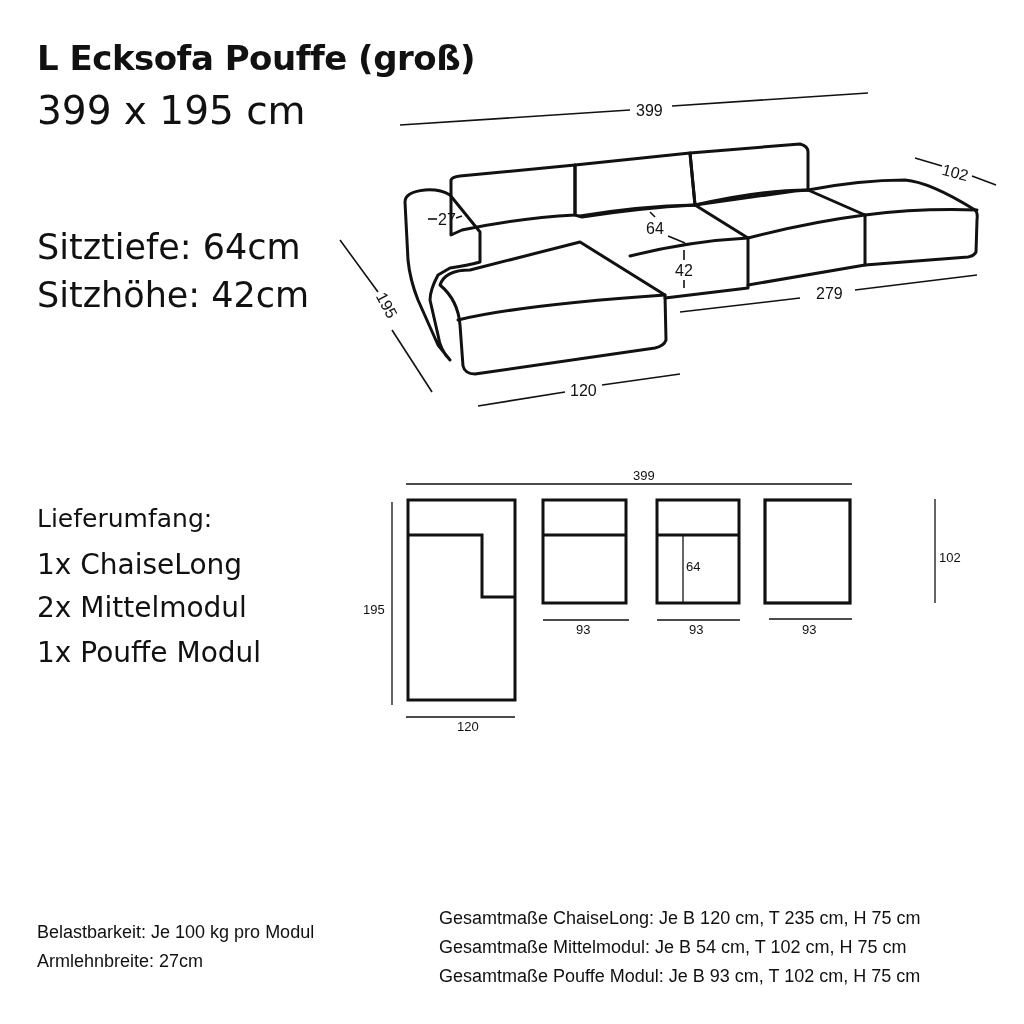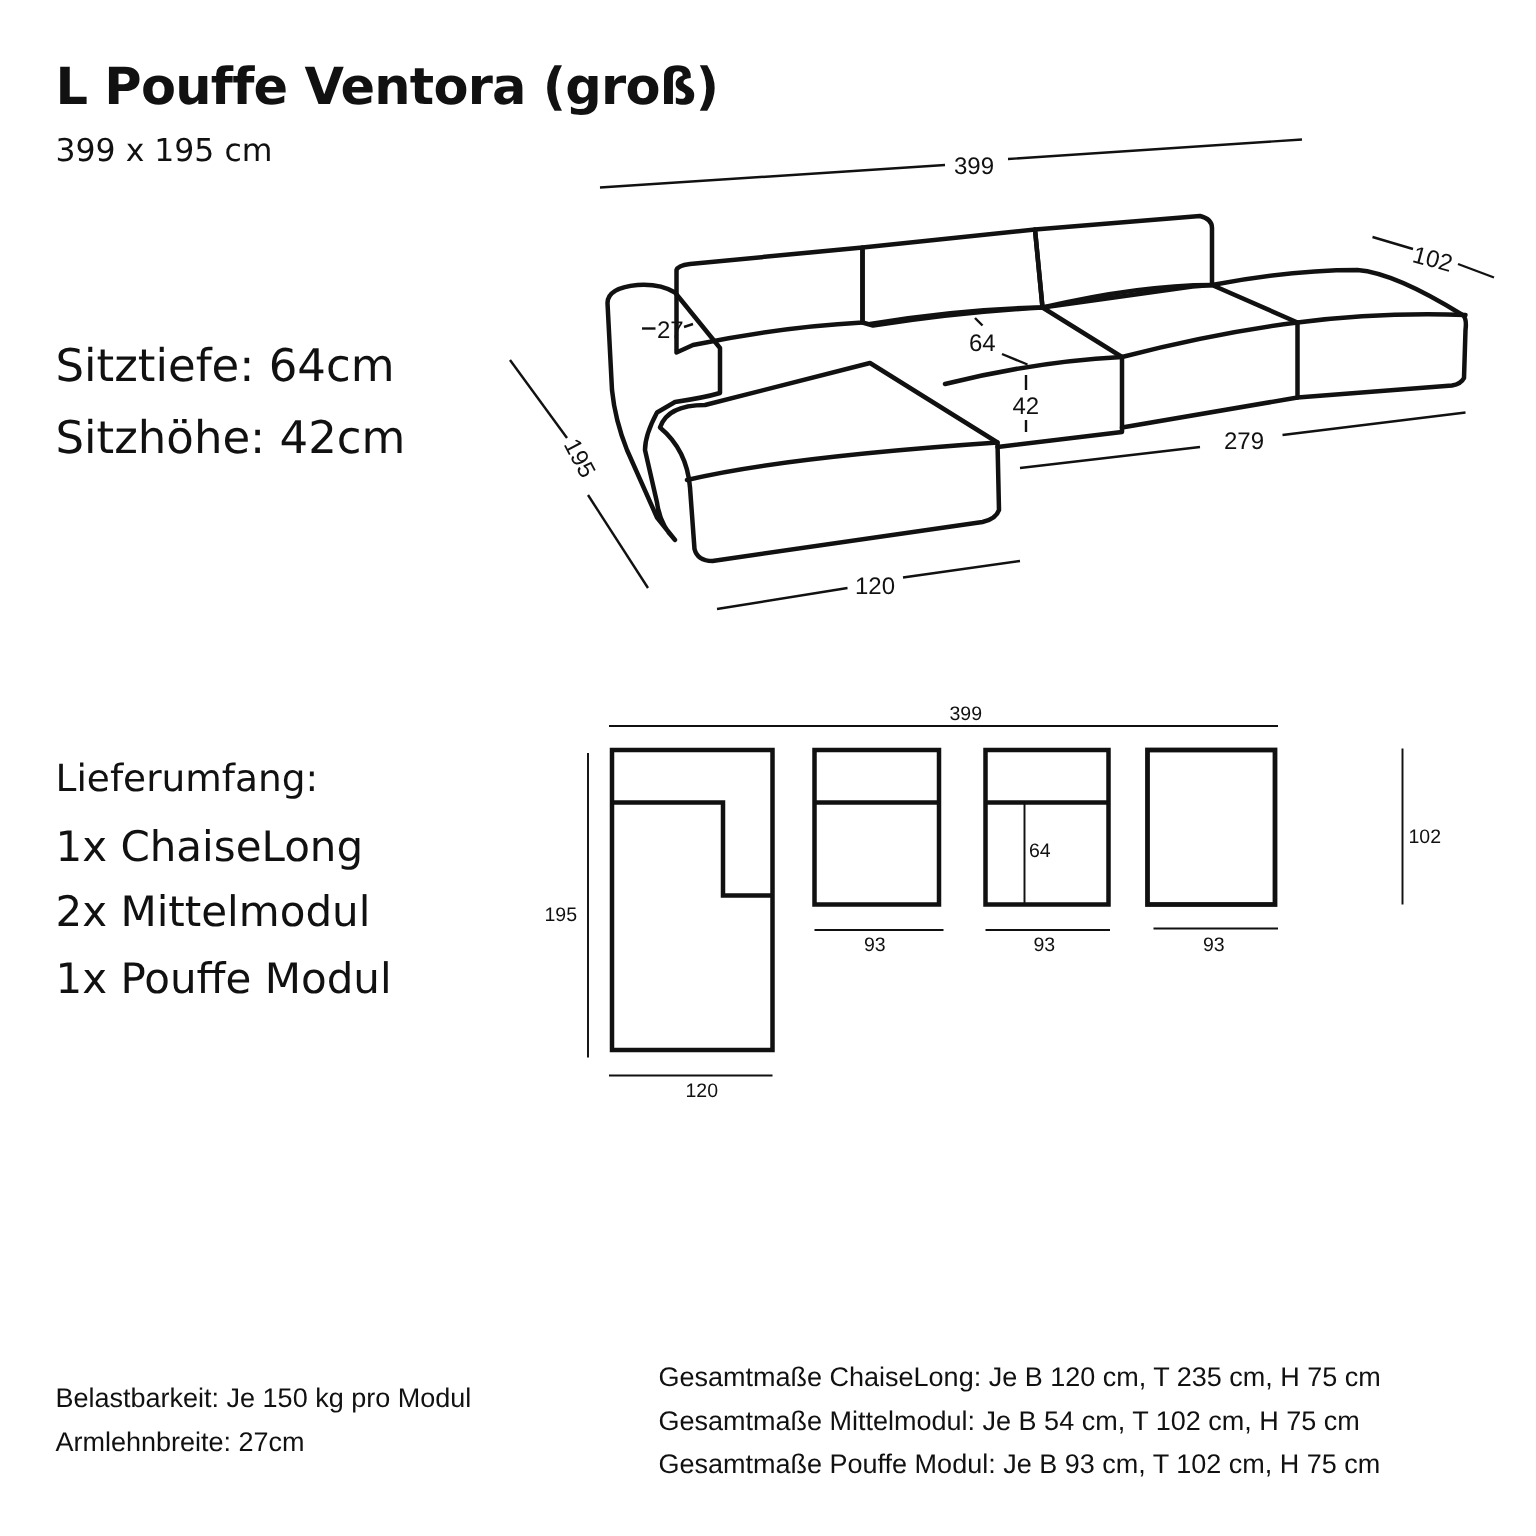--- a/index.html
+++ b/index.html
@@ -1,32 +1,32 @@
 <!DOCTYPE html>
 <html><head>
 <meta charset="utf-8">
 <style>
   html, body { margin: 0; padding: 0; background: #ffffff; }
   body { width: 1024px; height: 1024px; position: relative; overflow: hidden;
          font-family: "DejaVu Sans", sans-serif; color: #111111; }
   .abs { position: absolute; white-space: nowrap; }
   .title { left: 37px; top: 38px; font-size: 34px; font-weight: bold; letter-spacing: -0.5px; }
-  .subtitle { left: 37px; top: 88px; font-size: 21px; }
-  .spec { left: 37px; font-size: 30px; }
+  .subtitle { left: 37px; top: 88px; font-size: 39px; }
+  .spec { left: 37px; font-size: 35px; }
   .scope-head { left: 37px; top: 504px; font-size: 25px; font-weight: normal; }
   .scope-item { left: 37px; font-size: 28px; text-align: center; }
   .foot { font-size: 18px; font-family: "Liberation Sans", sans-serif; }
   svg { position: absolute; left: 0; top: 0; }
   .dimtxt { font-family: "Liberation Sans", sans-serif; font-size: 16px; fill: #111; }
   .dimsm { font-family: "Liberation Sans", sans-serif; font-size: 13px; fill: #111; }
 </style>
 </head>
 <body>
 
-<div class="abs title">L Pouffe Ventora (groß)</div>
+<div class="abs title">L Ecksofa Pouffe (groß)</div>
 <div class="abs subtitle">399 x 195 cm</div>
 
 <div class="abs spec" style="top:227px">Sitztiefe: 64cm</div>
 <div class="abs spec" style="top:275px">Sitzhöhe: 42cm</div>
 
 <div class="abs scope-head">Lieferumfang:</div>
 <div class="abs scope-item" style="top:548px">1x ChaiseLong</div>
 <div class="abs scope-item" style="top:591px">2x Mittelmodul</div>
 <div class="abs scope-item" style="top:636px">1x Pouffe Modul</div>
 
@@ -102,17 +102,17 @@
   <text class="dimsm" x="633" y="480">399</text>
   <text class="dimsm" x="363" y="614">195</text>
   <text class="dimsm" x="939" y="562">102</text>
   <text class="dimsm" x="686" y="571">64</text>
   <text class="dimsm" x="457" y="731">120</text>
   <text class="dimsm" x="576" y="634">93</text>
   <text class="dimsm" x="689" y="634">93</text>
   <text class="dimsm" x="802" y="634">93</text>
 </svg>
 
-<div class="abs foot" style="left:37px; top:922px">Belastbarkeit: Je 150 kg pro Modul</div>
+<div class="abs foot" style="left:37px; top:922px">Belastbarkeit: Je 100 kg pro Modul</div>
 <div class="abs foot" style="left:37px; top:951px">Armlehnbreite: 27cm</div>
 <div class="abs foot" style="left:439px; top:908px">Gesamtmaße ChaiseLong: Je B 120 cm, T 235 cm, H 75 cm</div>
 <div class="abs foot" style="left:439px; top:937px">Gesamtmaße Mittelmodul: Je B 54 cm, T 102 cm, H 75 cm</div>
 <div class="abs foot" style="left:439px; top:966px">Gesamtmaße Pouffe Modul: Je B 93 cm, T 102 cm, H 75 cm</div>
 
 </body></html>

